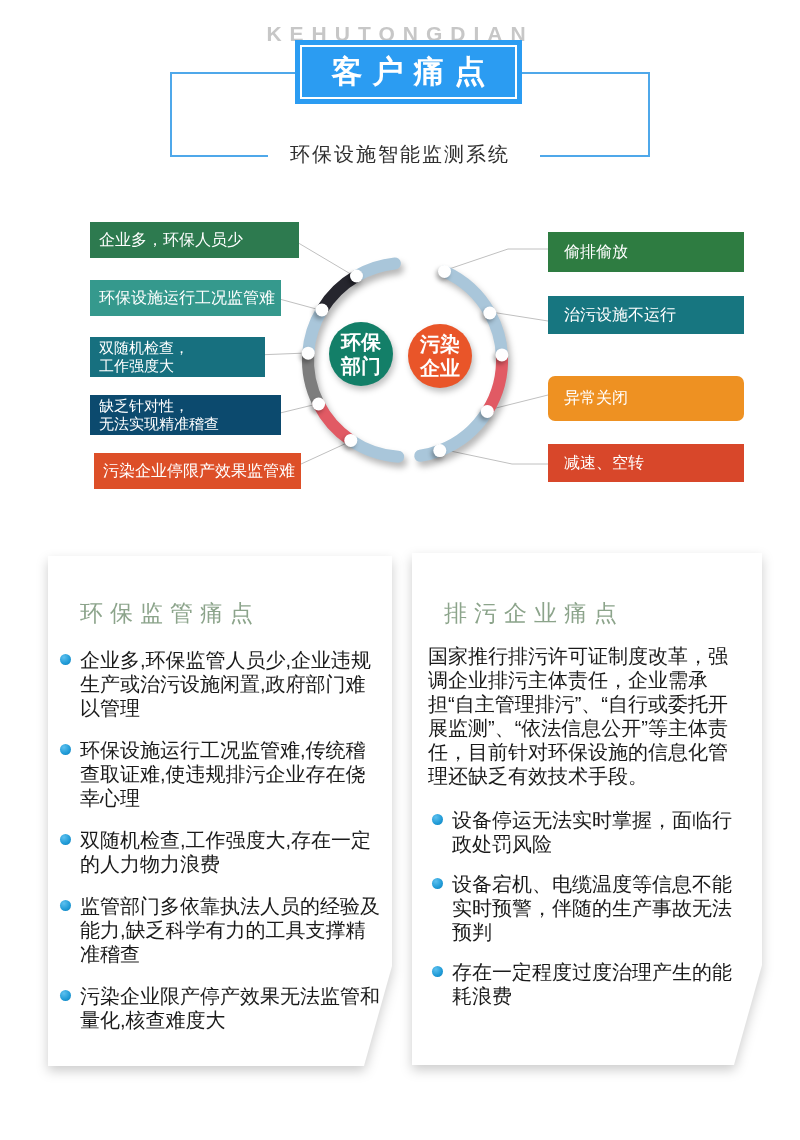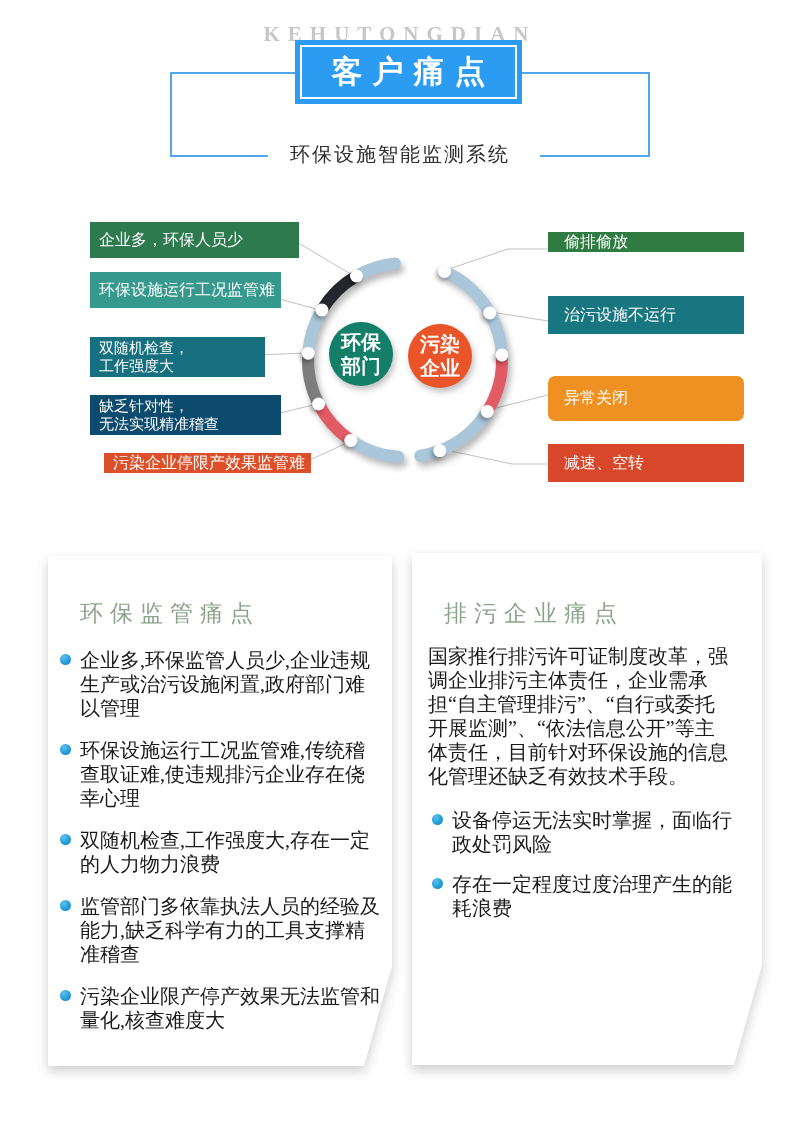--- a/index.html
+++ b/index.html
@@ -1,17 +1,17 @@
 <!DOCTYPE html>
 <html><head>
 <meta charset="utf-8">
 <style>
   html,body{margin:0;padding:0;background:#ffffff;}
   .page{position:relative;width:800px;height:1140px;background:#ffffff;overflow:hidden;
-        font-family:Liberation Serif, serif;color:#1a1a1a;}
+        font-family:Liberation Sans, sans-serif;color:#1a1a1a;}
 
   
   .eyebrow{position:absolute;left:0;right:0;top:22px;text-align:center;
            font-size:21px;letter-spacing:8px;color:#c7c7c7;font-weight:bold;}
   .frame-line{position:absolute;background:#4fa8ea;}
   .fl-top-left{left:170px;top:72px;width:127px;height:2px;}
   .fl-top-right{left:520px;top:72px;width:130px;height:2px;}
   .fl-left{left:170px;top:72px;width:2px;height:85px;}
   .fl-right{left:648px;top:72px;width:2px;height:85px;}
   .fl-bot-left{left:170px;top:155px;width:98px;height:2px;}
@@ -118,28 +118,28 @@
       <circle cx="439.8" cy="450.6" r="6.5"></circle>
     </g>
   </svg>
 
   <div class="circle circle-green pre">环保
 部门</div>
   <div class="circle circle-orange pre">污染
 企业</div>
 
   <div class="dlabel dl-left bx-green-l" style="left:90px;top:222px;width:200px;height:36px;">企业多，环保人员少</div>
-  <div class="dlabel dl-left bx-teal-l" style="left:90px;top:272px;width:182px;height:36px;">环保设施运行工况监管难</div>
+  <div class="dlabel dl-left bx-teal-l" style="left:90px;top:280px;width:182px;height:36px;">环保设施运行工况监管难</div>
   <div class="dlabel dl-left bx-dteal-l pre" style="left:90px;top:337px;width:166px;height:40px;">双随机检查，
 工作强度大</div>
   <div class="dlabel dl-left bx-orange-l pre" style="left:90px;top:395px;width:182px;height:40px;">缺乏针对性，
 无法实现精准稽查</div>
-  <div class="dlabel dl-left bx-red-l" style="left:104px;top:453px;width:198px;height:20px;">污染企业停限产效果监管难</div>
+  <div class="dlabel dl-left bx-red-l" style="left:94px;top:453px;width:198px;height:36px;">污染企业停限产效果监管难</div>
 
-  <div class="dlabel dl-right bx-green-r" style="left:548px;top:232px;width:180px;height:20px;">偷排偷放</div>
+  <div class="dlabel dl-right bx-green-r" style="left:548px;top:232px;width:180px;height:40px;">偷排偷放</div>
   <div class="dlabel dl-right bx-teal-r" style="left:548px;top:296px;width:180px;height:38px;">治污设施不运行</div>
   <div class="dlabel dl-right bx-orange-r" style="left:548px;top:376px;width:180px;height:45px;border-radius:7px;">异常关闭</div>
   <div class="dlabel dl-right bx-red-r" style="left:548px;top:444px;width:180px;height:38px;">减速、空转</div>
 
   <div class="card-wrap cw-left">
     <div class="card">
       <div class="card-title ct-left">环保监管痛点</div>
       <ul class="plist">
         <li><span class="dot"></span><span>企业多,环保监管人员少,企业违规生产或治污设施闲置,政府部门难以管理</span></li>
         <li><span class="dot"></span><span>环保设施运行工况监管难,传统稽查取证难,使违规排污企业存在侥幸心理</span></li>
@@ -149,18 +149,19 @@
       </ul>
     </div>
   </div>
 
   <div class="card-wrap cw-right">
     <div class="card">
       <div class="card-title ct-right">排污企业痛点</div>
       <div class="intro">国家推行排污许可证制度改革，强调企业排污主体责任，企业需承担“自主管理排污”、“自行或委托开展监测”、“依法信息公开”等主体责任，目前针对环保设施的信息化管理还缺乏有效技术手段。</div>
       <ul class="plist pl-right">
         <li><span class="dot"></span><span>设备停运无法实时掌握，面临行政处罚风险</span></li>
+        <li><span class="dot"></span><span>设备宕机、电缆温度等信息不能实时预警，伴随的生产事故无法预判</span></li>
         <li><span class="dot"></span><span>存在一定程度过度治理产生的能耗浪费</span></li>
       </ul>
     </div>
   </div>
 
 </div>
 
 </body></html>

